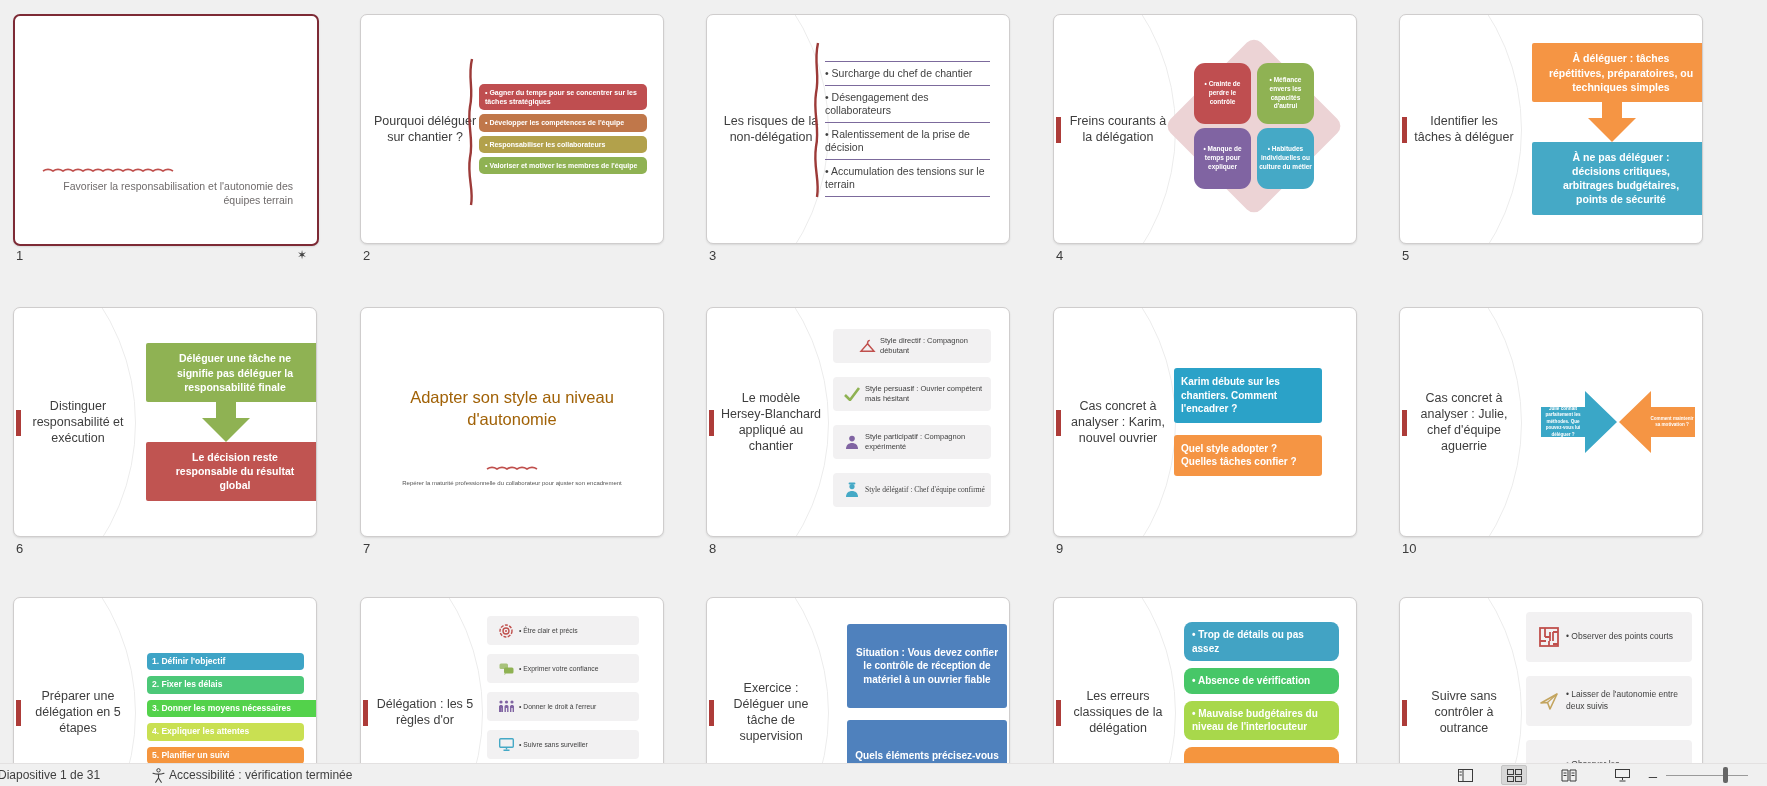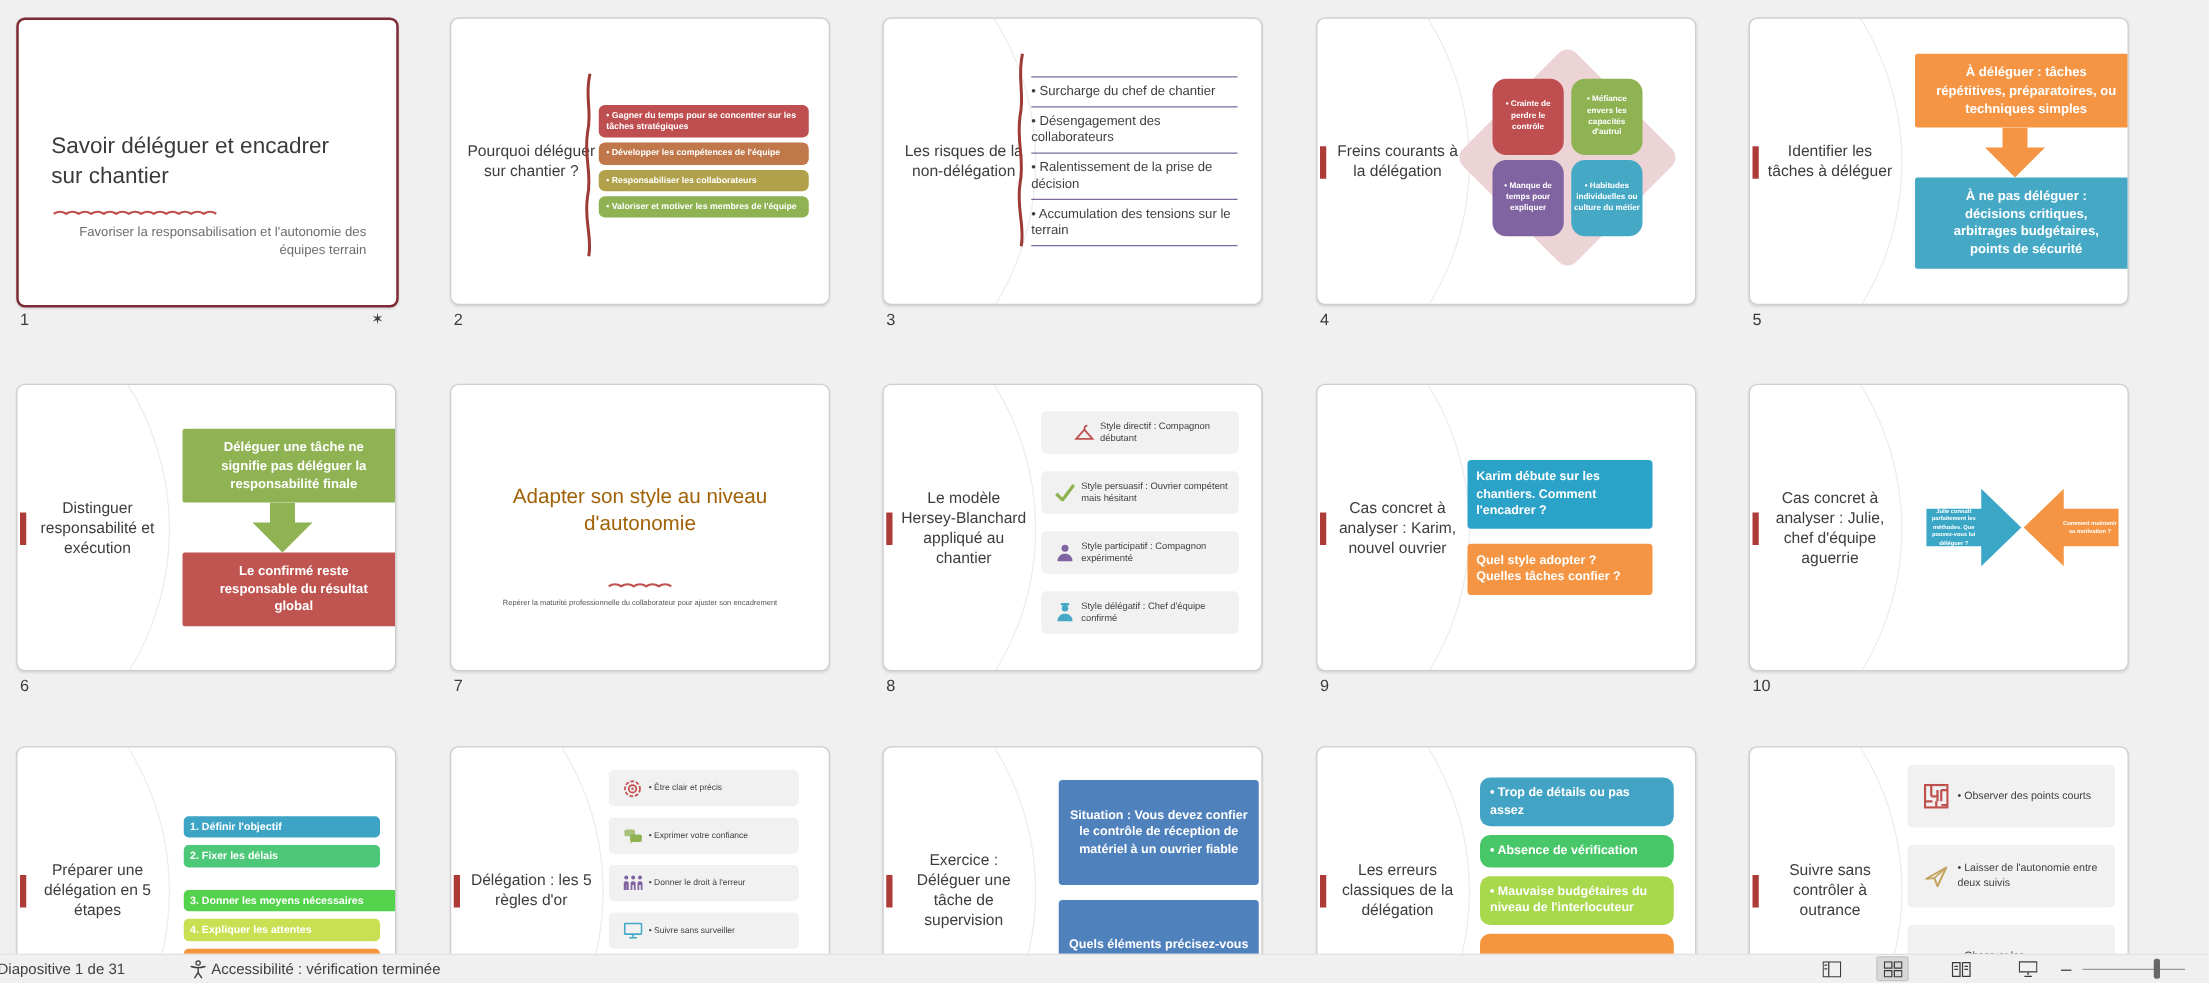--- a/index.html
+++ b/index.html
@@ -62,21 +62,20 @@
               justify-content:center;font-size:15px;color:#444;cursor:pointer;}
   .zoom-track{position:absolute;left:1666px;top:11px;width:82px;height:1px;background:#9a9a9a;cursor:pointer;}
   .zoom-thumb{position:absolute;left:1723px;top:3px;width:5px;height:16px;background:#666;border-radius:2px;cursor:pointer;}
   svg{display:block;}
 </style>
 </head>
 <body>
 
 <div id="sorter">
     <div class="card selected" style="left: 13px; top: 14px;">
-      <div class="t1-title">Savoir déléguer et encadrer sur chantier</div>
       <div class="t1-underline">
         <svg width="136" height="7" viewBox="0 0 136 7">
           <path d="M2 3 q5 -3.2 10 0 q5 -3.2 10 0 q5 -3.2 10 0 q5 -3.2 10 0 q5 -3.2 10 0 q5 -3.2 10 0 q5 -3.2 10 0 q5 -3.2 10 0 q5 -3.2 10 0 q5 -3.2 10 0 q5 -3.2 10 0 q5 -3.2 10 0 q5 -3.2 10 0" fill="none" stroke="#c0504d" stroke-width="1.7"></path>
         </svg>
       </div>
       <div class="t1-sub">Favoriser la responsabilisation et l'autonomie des équipes terrain</div>
     </div>
     <div class="slide-num" style="left: 16px; top: 248px;">1</div>
     <div class="star" style="left: 297px; top: 248px;">✶</div>
     <div class="card" style="left: 360px; top: 14px;">
@@ -143,21 +142,21 @@
       <div class="arc"></div>
       <div class="tick"></div>
       <div class="ltitle">Distinguer responsabilité et exécution</div>
       <div class="content" style="left: 132px; width: 160px;">
         <div class="cbox stackbox" style="background: rgb(143, 178, 83);">Déléguer une tâche ne signifie pas déléguer la responsabilité finale</div>
         <div style="margin: 0px auto;">
           <svg width="76" height="40" viewBox="0 0 76 40">
             <path d="M28 0 h20 v16 h14 L38 40 14 16 h14 z" fill="#8fb253"></path>
           </svg>
         </div>
-        <div class="cbox stackbox" style="background: rgb(192, 84, 81);">Le confirmé reste responsable du résultat global</div>
+        <div class="cbox stackbox" style="background: rgb(192, 84, 81);">Le décision reste responsable du résultat global</div>
       </div>
     </div>
     <div class="slide-num" style="left: 16px; top: 541px;">6</div>
     <div class="card" style="left: 360px; top: 307px;">
       <div class="sec-title">Adapter son style au niveau d'autonomie</div>
       <div class="sec-div">
         <svg width="54" height="7" viewBox="0 0 54 7">
           <path d="M2 3 q5 -3.2 10 0 q5 -3.2 10 0 q5 -3.2 10 0 q5 -3.2 10 0 q5 -3.2 10 0" fill="none" stroke="#c0504d" stroke-width="1.7"></path>
         </svg>
       </div>
@@ -196,21 +195,21 @@
           <div style="font-size: 7.5px; line-height: 1.4;">Style participatif : Compagnon expérimenté</div>
         </div>
         <div class="iconrow" style="width: 158px; min-height: 34px; margin-bottom: 14px; padding: 2px 6px; box-sizing: border-box;">
           <div style="flex: 0 0 26px; display: flex; justify-content: center;">
             <svg width="14" height="16" viewBox="0 0 14 16" transform="">
               <rect x="3.6" y="0.4" width="6.8" height="2" rx="1" fill="#45a9c6"></rect>
               <circle cx="7" cy="4.6" r="2.6" fill="#45a9c6"></circle>
               <path d="M1 15c0-4 2.7-6 6-6s6 2 6 6z" fill="#45a9c6"></path>
             </svg>
           </div>
-          <div style="font-size: 7.5px; line-height: 1.4;">Style délégatif : Chef d'équipe confirmé</div>
+          <div style="font-size: 7.5px; line-height: 1.4; font-family: Liberation Serif, serif;">Style délégatif : Chef d'équipe confirmé</div>
         </div>
       </div>
     </div>
     <div class="slide-num" style="left: 709px; top: 541px;">8</div>
     <div class="card" style="left: 1053px; top: 307px;">
       <div class="arc"></div>
       <div class="tick"></div>
       <div class="ltitle">Cas concret à analyser : Karim, nouvel ouvrier</div>
       <div class="content" style="left: 120px;">
         <div class="cbox twobox" style="background: rgb(43, 162, 200);">Karim débute sur les chantiers. Comment l'encadrer ?</div>
@@ -237,21 +236,21 @@
         </div>
       </div>
     </div>
     <div class="slide-num" style="left: 1402px; top: 541px;">10</div>
     <div class="card" style="left: 13px; top: 597px;">
       <div class="arc"></div>
       <div class="tick"></div>
       <div class="ltitle">Préparer une délégation en 5 étapes</div>
       <div class="content" style="left: 133px; justify-content: flex-start; padding-top: 55px;">
         <div class="bar" style="background: rgb(62, 164, 198); width: 157px; box-sizing: border-box; font-size: 8.5px; padding: 3px 5px; margin-bottom: 6px; line-height: 1.35; border-radius: 4px;">1. Définir l'objectif</div>
-        <div class="bar" style="background: rgb(76, 200, 120); width: 157px; box-sizing: border-box; font-size: 8.5px; padding: 3px 5px; margin-bottom: 18px; line-height: 1.35; border-radius: 4px;">2. Fixer les délais</div>
+        <div class="bar" style="background: rgb(76, 200, 120); width: 157px; box-sizing: border-box; font-size: 8.5px; padding: 3px 5px; margin-bottom: 6px; line-height: 1.35; border-radius: 4px;">2. Fixer les délais</div>
         <div class="bar" style="background: rgb(83, 210, 75); width: 174px; box-sizing: border-box; font-size: 8.5px; padding: 3px 5px; margin-bottom: 6px; line-height: 1.35; border-radius: 4px;">3. Donner les moyens nécessaires</div>
         <div class="bar" style="background: rgb(201, 224, 82); width: 157px; box-sizing: border-box; font-size: 8.5px; padding: 3px 5px; margin-bottom: 6px; line-height: 1.35; border-radius: 4px;">4. Expliquer les attentes</div>
         <div class="bar" style="background: rgb(245, 149, 62); width: 157px; box-sizing: border-box; font-size: 8.5px; padding: 3px 5px; margin-bottom: 6px; line-height: 1.35; border-radius: 4px;">5. Planifier un suivi</div>
       </div>
     </div>
     <div class="card" style="left: 360px; top: 597px;">
       <div class="arc"></div>
       <div class="tick"></div>
       <div class="ltitle">Délégation : les 5 règles d'or</div>
       <div class="content" style="left: 126px; justify-content: flex-start; padding-top: 18px;">

